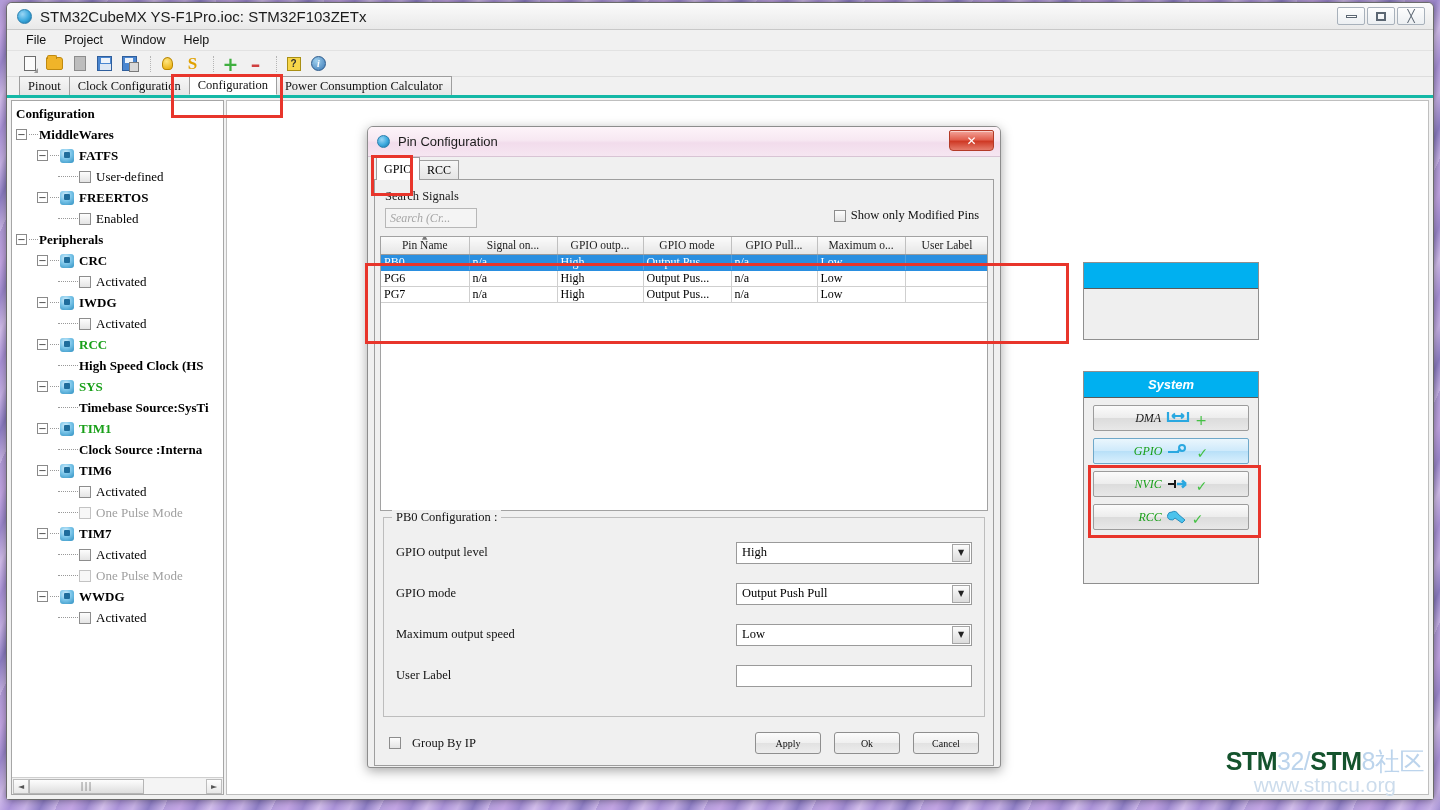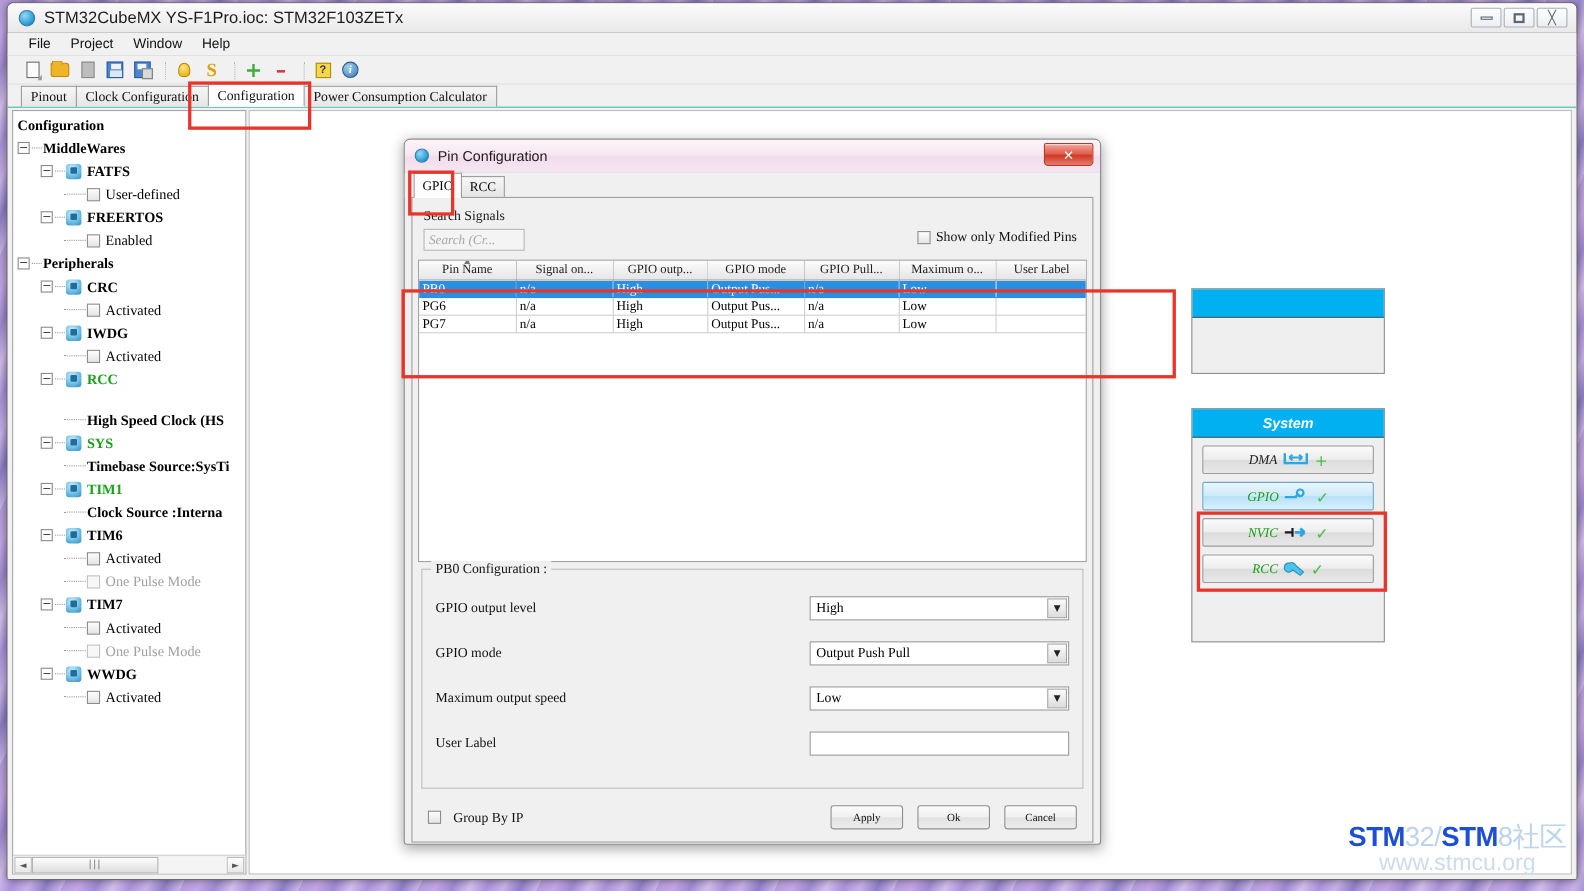--- a/index.html
+++ b/index.html
@@ -162,21 +162,21 @@
     font-family:"Liberation Serif",serif;
   }
 
   
   #maintabs {
     height: 21px;
     background: #f1f1f1;
     display: flex; align-items: flex-end;
     padding-left: 12px;
     position: relative;
-    border-bottom: 1px solid #14b8a6;
+    border-bottom: 3px solid #14b8a6;
   }
   .mtab {
     font-family: "Liberation Serif", serif;
     font-size: 12.5px;
     color: #111;
     padding: 2px 8px 2px 8px;
     border: 1px solid #9e9e9e;
     border-bottom: none;
     background: linear-gradient(to bottom,#f6f6f6,#e6e6e6);
     margin-right: -1px;
@@ -576,21 +576,21 @@
     pointer-events: none;
     user-select: none;
   }
   #watermark .wm1 {
     font-family: "Liberation Sans", sans-serif;
     font-size: 25px;
     color: #bcd4ec;
     letter-spacing: -0.5px;
     line-height: 26px;
   }
-  #watermark .wm1 b { color: #1d4ed8; }
+  #watermark .wm1 b { color: #14532d; }
   #watermark .wm2 {
     font-family: "Liberation Sans", sans-serif;
     font-size: 21px;
     color: #ccdcec;
     line-height: 22px;
   }
 </style>
 </head>
 <body>
 
@@ -721,21 +721,21 @@
               <span class="dots" style="width: 20px;"></span>
               <span class="chk"></span>
               <span class="lbl-plain">Activated</span>
             </div>
             <div class="tree-row" style="padding-left: 23px;">
               <span class="expander">−</span>
               <span class="dots"></span>
               <span class="node-icon"></span>
               <span class="lbl-green">RCC</span>
             </div>
-            <div class="tree-row" style="padding-left: 44px; margin-top: 16px;">
+            <div class="tree-row" style="padding-left: 44px;">
               <span class="dots" style="width: 20px;"></span>
               <span class="lbl-leafbold">High Speed Clock (HS</span>
             </div>
             <div class="tree-row" style="padding-left: 23px;">
               <span class="expander">−</span>
               <span class="dots"></span>
               <span class="node-icon"></span>
               <span class="lbl-green">SYS</span>
             </div>
             <div class="tree-row" style="padding-left: 44px;">

